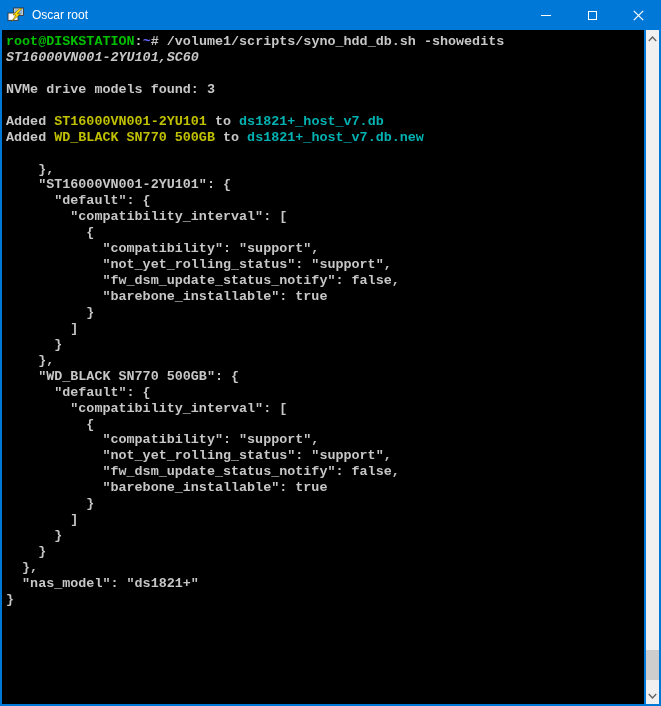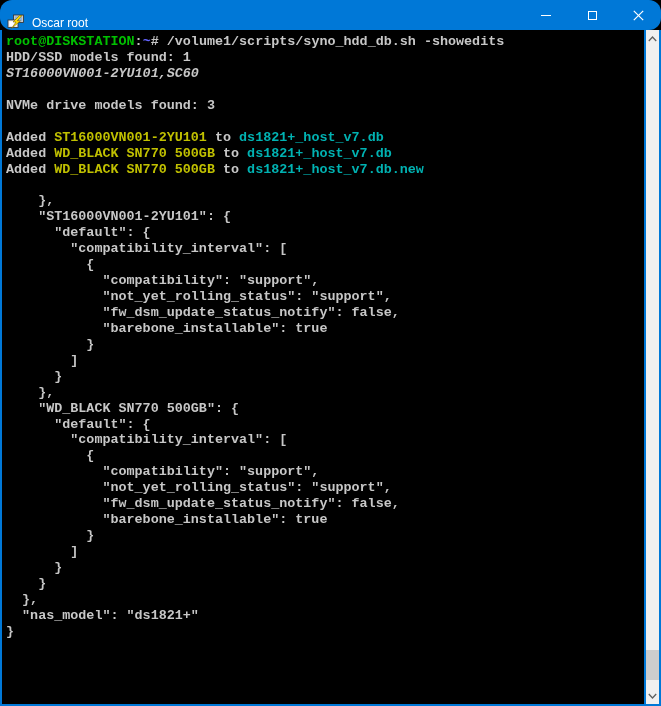--- a/index.html
+++ b/index.html
@@ -9,21 +9,21 @@
   }
   *{margin:0;padding:0;box-sizing:border-box;}
   body{background:#3a3a3a;font-family:"Liberation Sans",sans-serif;}
   .window{
     width:661px;height:706px;position:relative;overflow:hidden;
     background:var(--terminal_bg);
   }
   
   .titlebar{
     height:30px;background:var(--titlebar);
-    display:flex;align-items:flex-end;border-radius:12px;
+    display:flex;align-items:center;
   }
   .titlebar-icon{margin-left:7px;width:18px;height:16px;display:flex;align-items:center;}
   .title-text{
     color:#ffffff;font-size:12px;margin-left:7px;
     font-family:"Liberation Sans",sans-serif;white-space:nowrap;
   }
   .controls{margin-left:auto;display:flex;height:100%;}
   .ctrl-btn{
     width:46px;height:100%;display:flex;align-items:center;justify-content:center;
     background:transparent;border:none;cursor:default;
@@ -85,27 +85,25 @@
           <line x1="0.8" y1="0.8" x2="10.2" y2="10.2" stroke="#ffffff" stroke-width="1.2"></line>
           <line x1="10.2" y1="0.8" x2="0.8" y2="10.2" stroke="#ffffff" stroke-width="1.2"></line>
         </svg>
       </button>
     </div>
   </div>
 
   <div class="body">
     <div class="terminal">
         <div class="term-line"><span style="color: rgb(0, 192, 0);">root@DISKSTATION</span><span style="color: rgb(199, 199, 199);">:</span><span style="color: rgb(100, 100, 255);">~</span><span style="color: rgb(199, 199, 199);"># /volume1/scripts/syno_hdd_db.sh -showedits</span></div>
-        <div class="term-line"><span style="color: rgb(199, 199, 199);">HDD/SSD models found: 1</span></div>
         <div class="term-line"><span style="color: rgb(199, 199, 199); font-style: italic;">ST16000VN001-2YU101,SC60</span></div>
         <div class="term-line"> </div>
         <div class="term-line"><span style="color: rgb(199, 199, 199);">NVMe drive models found: 3</span></div>
         <div class="term-line"> </div>
         <div class="term-line"><span style="color: rgb(199, 199, 199);">Added </span><span style="color: rgb(192, 192, 0);">ST16000VN001-2YU101</span><span style="color: rgb(199, 199, 199);"> to </span><span style="color: rgb(0, 178, 178);">ds1821+_host_v7.db</span></div>
-        <div class="term-line"><span style="color: rgb(199, 199, 199);">Added </span><span style="color: rgb(192, 192, 0);">WD_BLACK SN770 500GB</span><span style="color: rgb(199, 199, 199);"> to </span><span style="color: rgb(0, 178, 178);">ds1821+_host_v7.db</span></div>
         <div class="term-line"><span style="color: rgb(199, 199, 199);">Added </span><span style="color: rgb(192, 192, 0);">WD_BLACK SN770 500GB</span><span style="color: rgb(199, 199, 199);"> to </span><span style="color: rgb(0, 178, 178);">ds1821+_host_v7.db.new</span></div>
         <div class="term-line"> </div>
         <div class="term-line"><span style="color: rgb(199, 199, 199);">    },</span></div>
         <div class="term-line"><span style="color: rgb(199, 199, 199);">    "ST16000VN001-2YU101": {</span></div>
         <div class="term-line"><span style="color: rgb(199, 199, 199);">      "default": {</span></div>
         <div class="term-line"><span style="color: rgb(199, 199, 199);">        "compatibility_interval": [</span></div>
         <div class="term-line"><span style="color: rgb(199, 199, 199);">          {</span></div>
         <div class="term-line"><span style="color: rgb(199, 199, 199);">            "compatibility": "support",</span></div>
         <div class="term-line"><span style="color: rgb(199, 199, 199);">            "not_yet_rolling_status": "support",</span></div>
         <div class="term-line"><span style="color: rgb(199, 199, 199);">            "fw_dsm_update_status_notify": false,</span></div>

